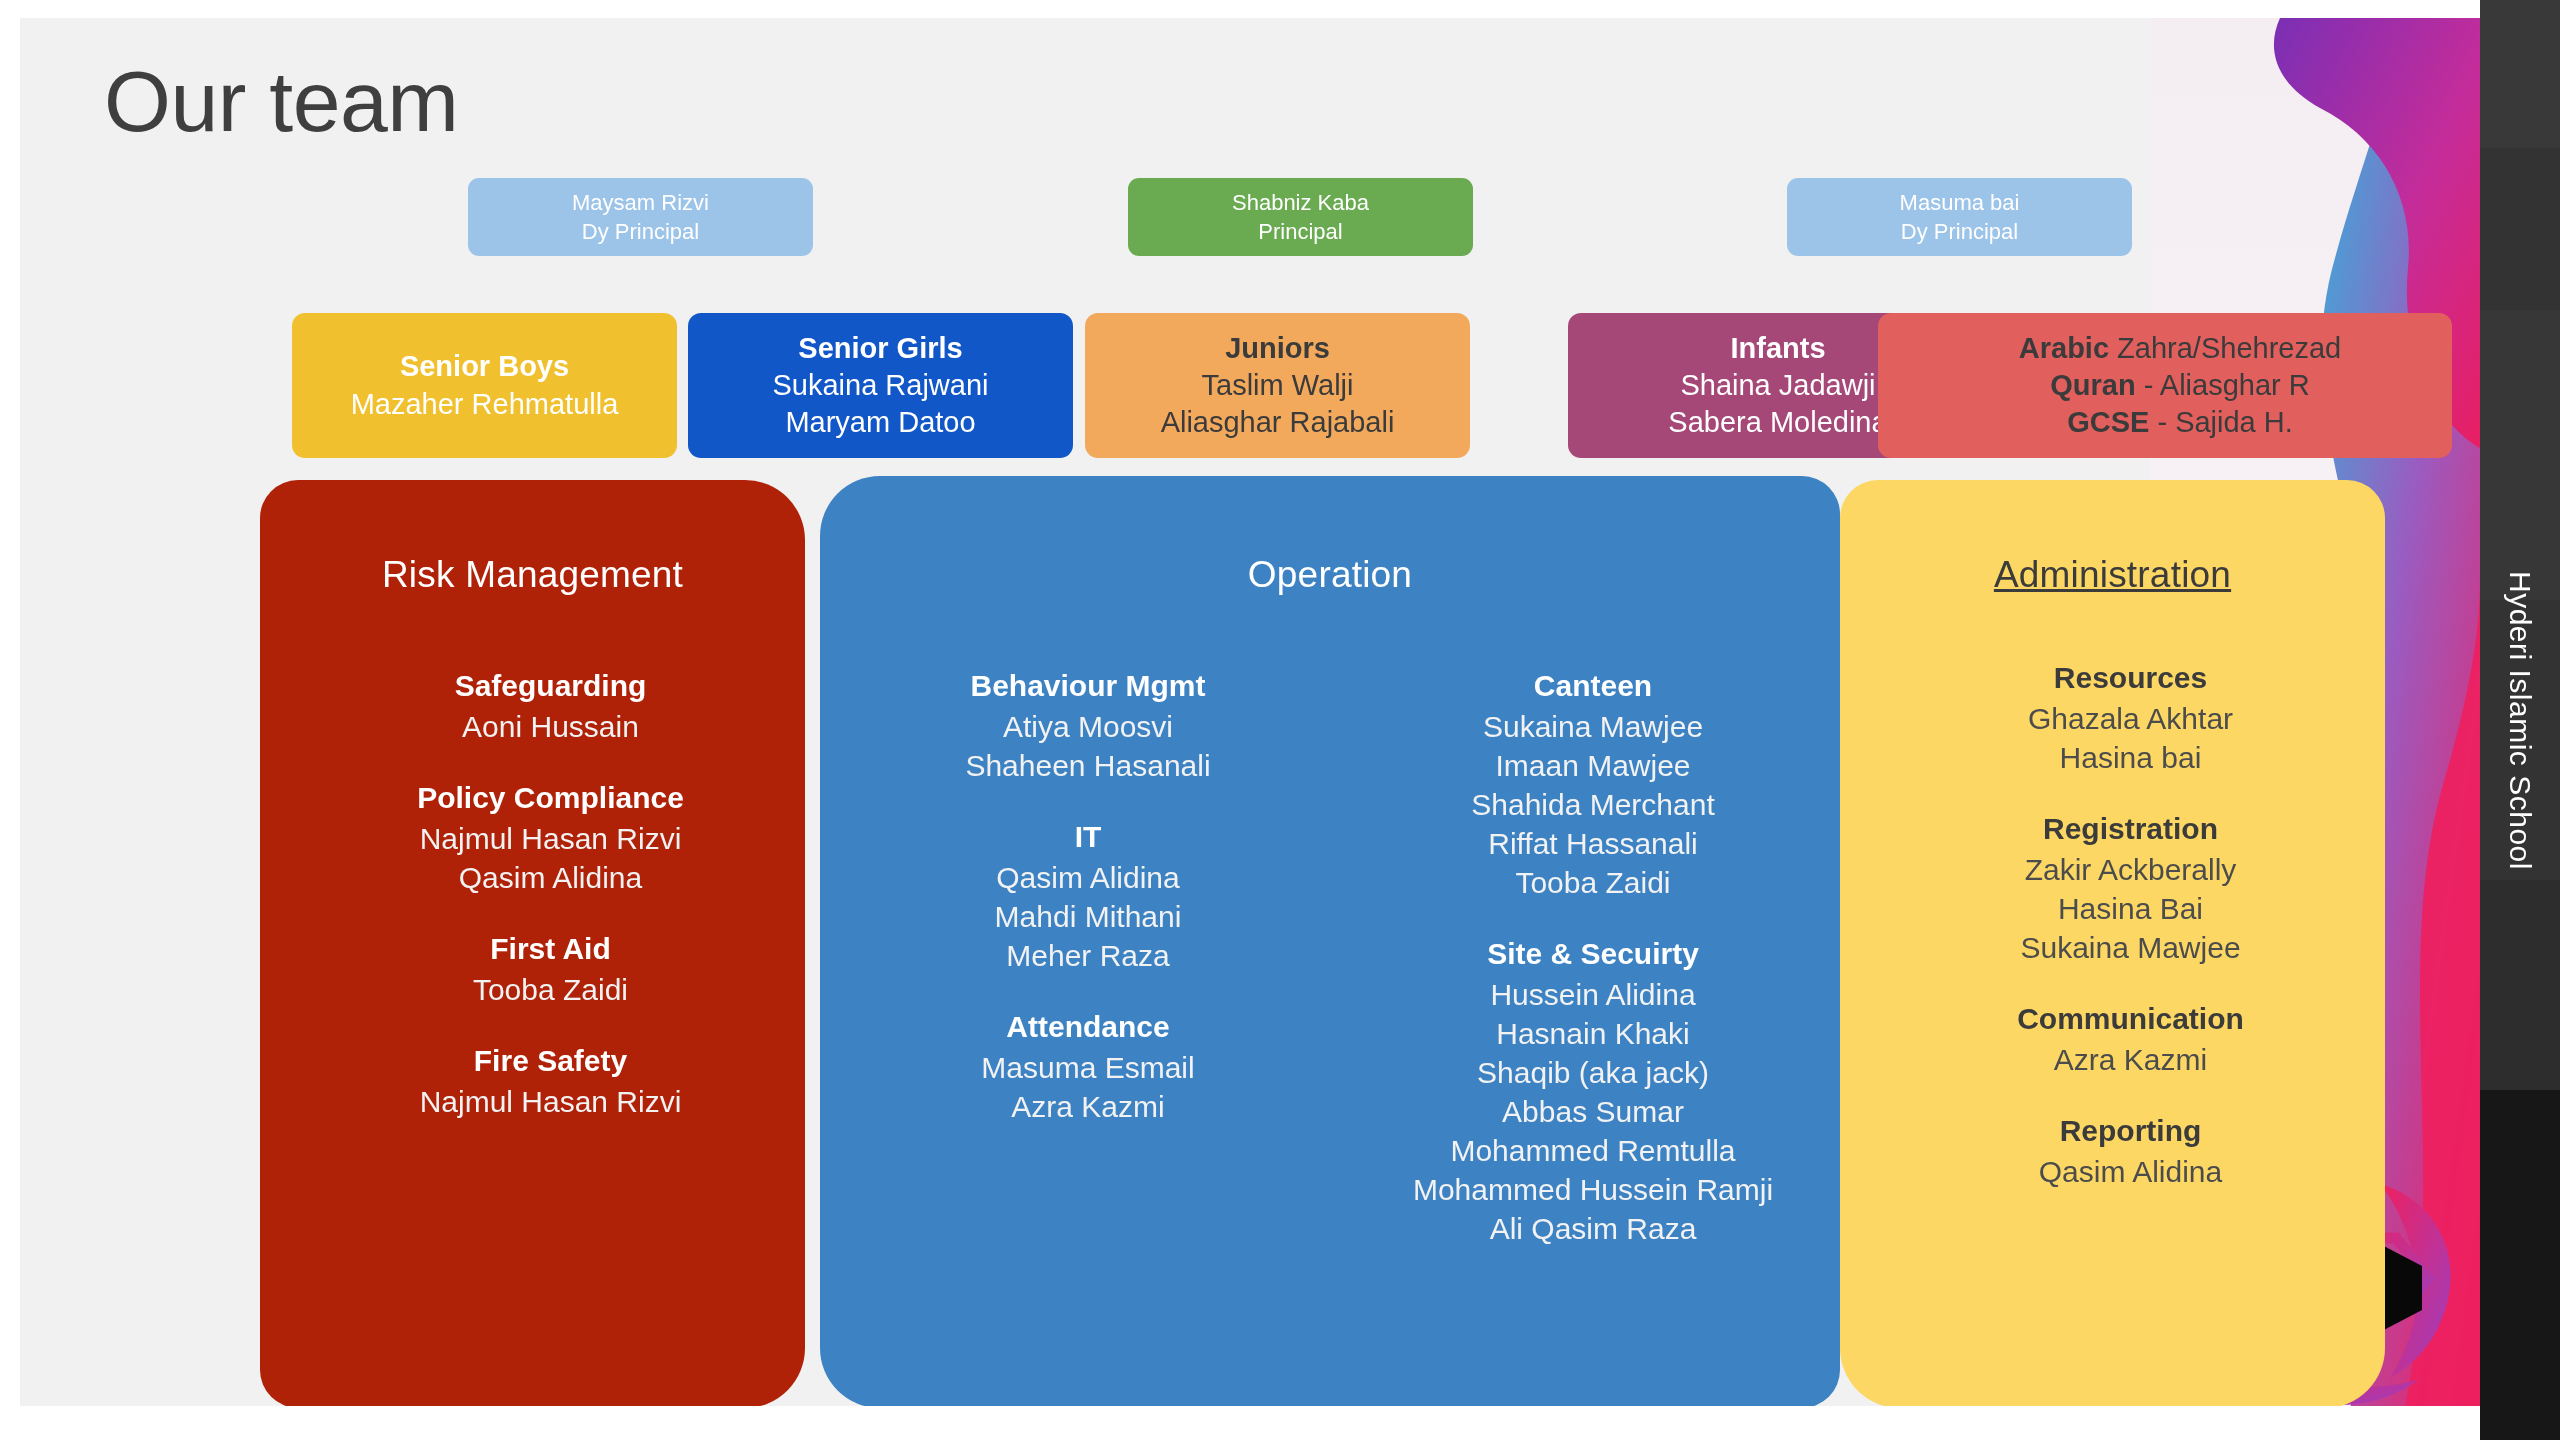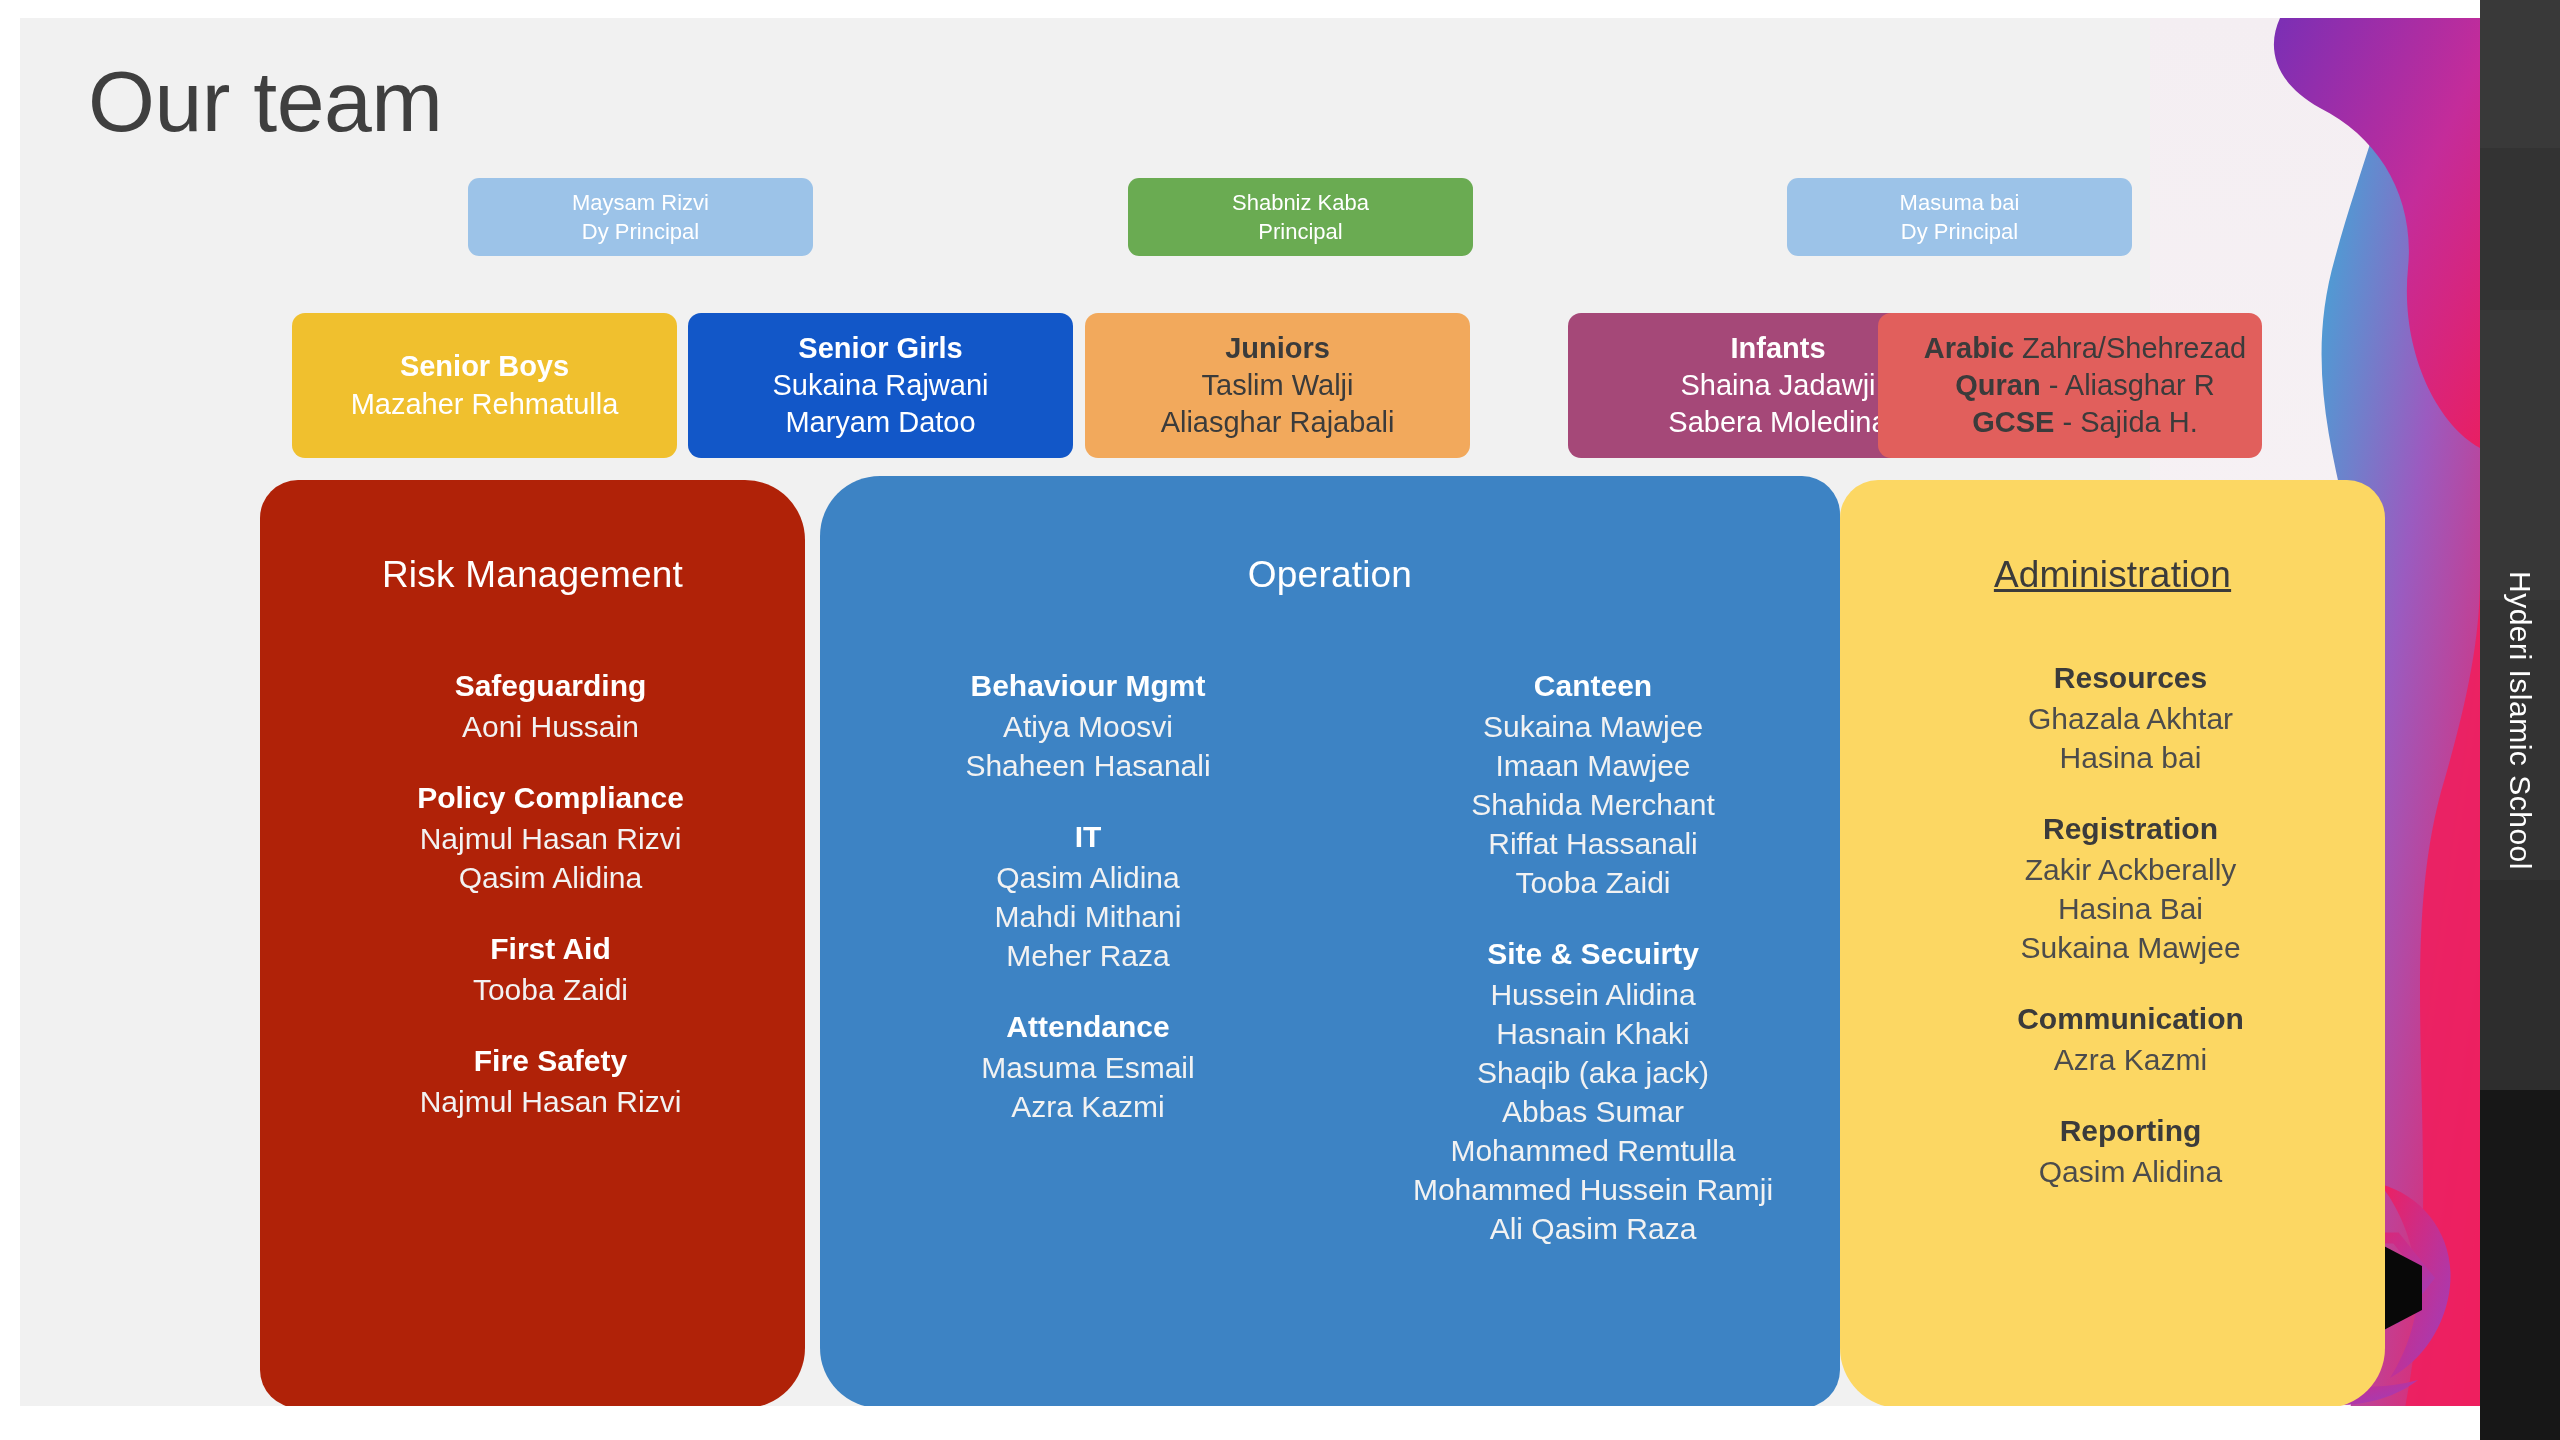--- a/index.html
+++ b/index.html
@@ -60,21 +60,21 @@
     white-space:nowrap;
   }
   .rail-shade {
     position:absolute; left:0; width:80px;
     background:rgba(0,0,0,0.12);
   }
 
   
   .title {
     position:absolute;
-    left:68px; top:40px;
+    left:84px; top:40px;
     font-size:86px;
     font-weight:300;
     color:#3f3f3f;
     letter-spacing:-0.5px;
     line-height:1.0;
   }
 
   
   .lead-box {
     position:absolute;
@@ -224,21 +224,21 @@
       <div class="nm">Taslim Walji</div>
       <div class="nm">Aliasghar Rajabali</div>
     </div>
 
     <div class="sect-box sect-light" style="left: 1548px; top: 295px; width: 420px; height: 145px; background: rgb(165, 72, 120);">
       <div class="hd">Infants</div>
       <div class="nm">Shaina Jadawji</div>
       <div class="nm">Sabera Moledina</div>
     </div>
 
-    <div class="sect-box sect-dark" style="left: 1858px; top: 295px; width: 384px; height: 145px; background: rgb(225, 95, 92); padding-left: 40px;">
+    <div class="sect-box sect-dark" style="left: 1858px; top: 295px; width: 574px; height: 145px; background: rgb(225, 95, 92); padding-left: 40px;">
       <div>
         <span class="hd">Arabic</span><span class="nm"> Zahra/Shehrezad</span>
       </div>
       <div>
         <span class="hd">Quran</span><span class="nm"> - Aliasghar R</span>
       </div>
       <div>
         <span class="hd">GCSE</span><span class="nm"> - Sajida H.</span>
       </div>
     </div>

